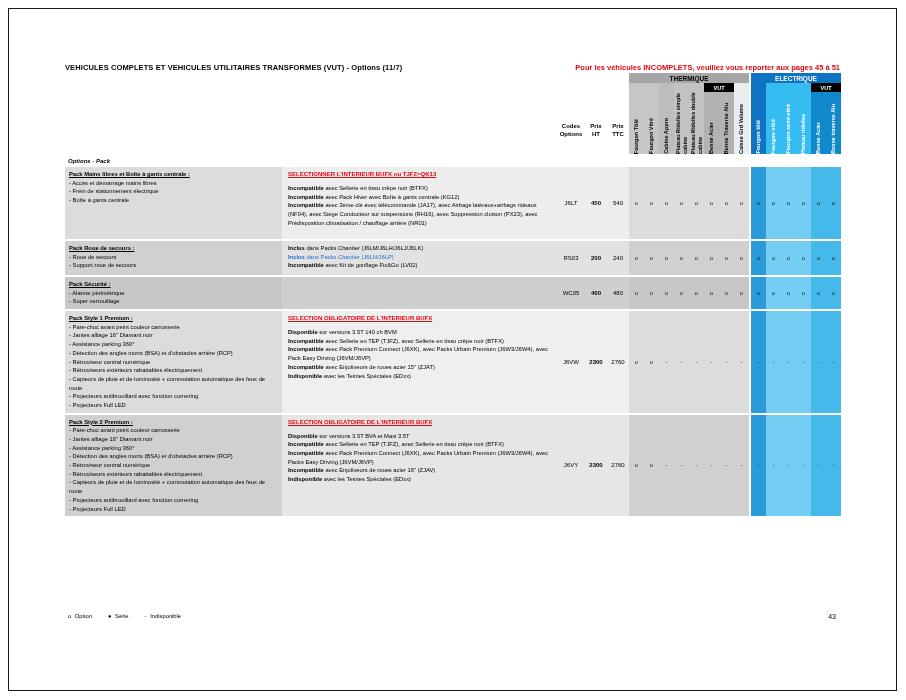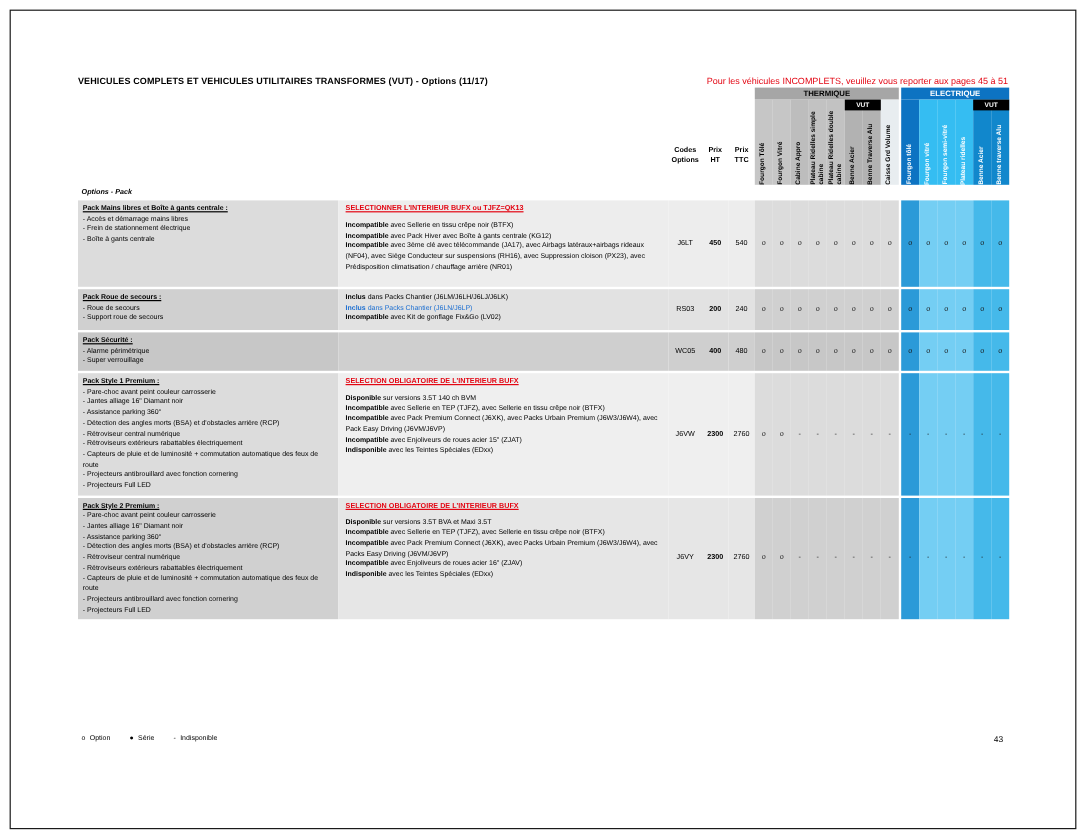--- a/index.html
+++ b/index.html
@@ -1,20 +1,20 @@
 <!DOCTYPE html>
 <html><head>
 <meta charset="utf-8">
 <style>
   *{margin:0;padding:0;box-sizing:border-box;}
   html,body{width:906px;height:700px;}
   body{font-family:"Liberation Sans","DejaVu Sans",sans-serif;background:#ffffff;position:relative;overflow:hidden;color:#000;}
   .frame{position:absolute;left:8px;top:8px;width:889px;height:683px;border:1px solid #1a1a1a;}
   .doc-title{position:absolute;left:65px;top:63px;font-size:7.5px;font-weight:bold;letter-spacing:0.1px;}
-  .doc-note{position:absolute;right:66px;top:63px;font-size:7.5px;font-weight:normal;}
+  .doc-note{position:absolute;right:66px;top:63px;font-size:7.5px;font-weight:bold;}
   #options-table{position:absolute;left:65px;top:73px;width:780px;}
   .trow{display:flex;align-items:stretch;}
   .trow > div{flex-shrink:0;}
   .group-row{height:10px;}
   .gspacer{width:564px;}
   .gcell{display:flex;align-items:center;justify-content:center;font-size:6.5px;font-weight:bold;height:10px;}
   .head-row{position:relative;height:71px;}
   .fixhead{display:flex;flex-direction:column;justify-content:flex-end;align-items:center;font-size:6px;font-weight:bold;padding-bottom:16px;line-height:1.25;text-align:center;background:#fff;}
   .hcell{position:relative;display:flex;align-items:flex-end;justify-content:center;overflow:hidden;}
   .vtext{writing-mode:vertical-rl;transform:rotate(180deg);font-size:5.5px;line-height:6.5px;font-weight:bold;max-height:66px;padding-bottom:2px;}
@@ -32,21 +32,21 @@
   .mark-cell{display:flex;align-items:center;justify-content:center;font-size:6px;color:#1a1a1a;}
   .legend{position:absolute;left:68px;top:613px;font-size:5.8px;display:flex;gap:16px;}
   .legend-item .lsym{margin-right:2px;}
   .pageno{position:absolute;right:70px;top:613px;font-size:7px;}
 </style>
 </head>
 <body>
 
 <div class="page">
   <div class="frame"></div>
-  <div class="doc-title">VEHICULES COMPLETS ET VEHICULES UTILITAIRES TRANSFORMES (VUT) - Options (11/17)</div>
+  <div class="doc-title">VEHICULES COMPLETS ET VEHICULES UTILITAIRES TRANSFORMES (VUT) - Options (11/7)</div>
   <div class="doc-note" style="color: rgb(227, 6, 19);">Pour les véhicules INCOMPLETS, veuillez vous reporter aux pages 45 à 51</div>
   <div id="options-table">
       <div class="trow group-row">
         <div class="gspacer"></div>
         <div class="gcell" style="width: 120px; background: rgb(166, 166, 166); color: rgb(0, 0, 0);">THERMIQUE</div>
         <div class="gcell" style="width: 90px; background: rgb(13, 115, 194); color: rgb(255, 255, 255); margin-left: 2px;">ELECTRIQUE</div>
       </div>
       <div class="trow head-row">
         <div style="width: 217px;"></div>
         <div style="width: 275px;"></div>

